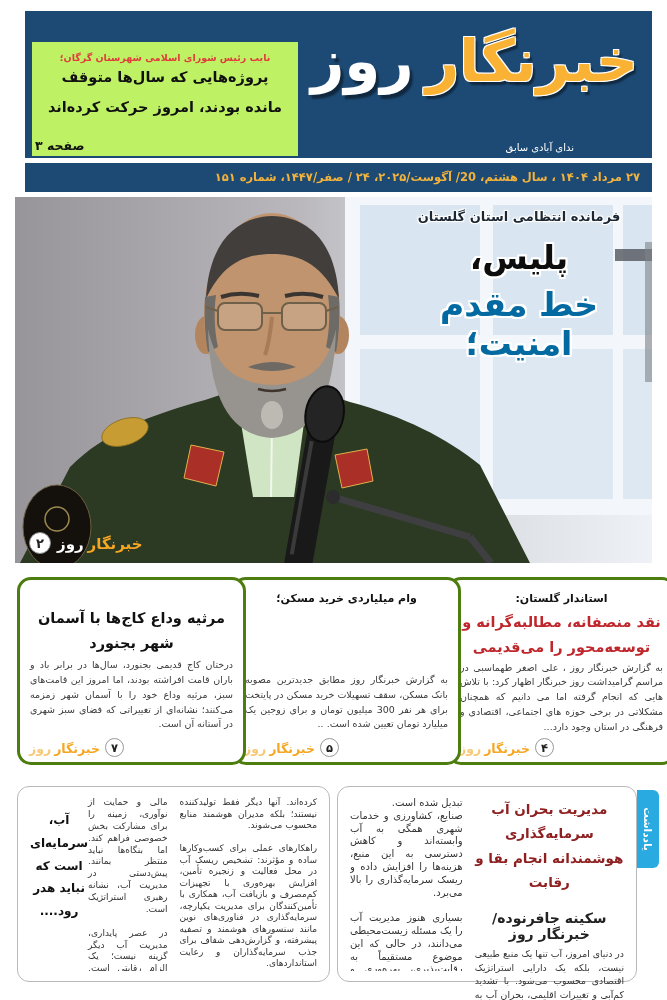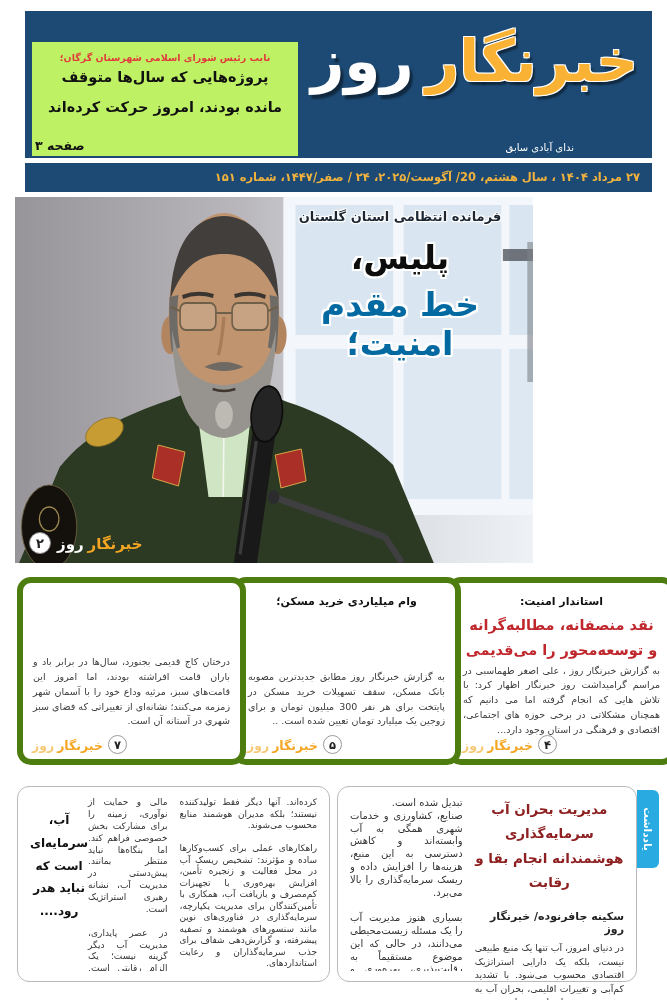--- a/index.html
+++ b/index.html
@@ -20,38 +20,38 @@
   .logo-accent { font-size:58px; font-weight:bold; color:#fff; margin-right:12px;
       text-shadow:3px 4px 2px rgba(0,0,0,.45); }
   .tagline { position:absolute; right:78px; bottom:5px; color:#fff; font-size:10px; direction:rtl;margin-left:39px; }
 
   
   .dateline { position:absolute; left:25px; top:163px; width:627px; height:29px; background:#1d4a74;
       color:#f2b33d; font-size:11.5px; font-weight:bold; direction:rtl; text-align:right;
       line-height:29px; padding-right:12px; }
 
   
-  .lead { position:absolute; left:15px; top:197px; width:518px; height:366px; overflow:hidden;padding-left:9px; }
+  .lead { position:absolute; left:15px; top:197px; width:637px; height:366px; overflow:hidden;padding-left:9px; }
   .lead svg { position:absolute; inset:0; width:100%; height:100%; }
   .lead-text { position:absolute; top:12px; right:8px; width:250px; text-align:center; direction:rtl; }
   .lead-kicker { font-size:13px; font-weight:bold; color:#1c2733;
       text-shadow:-1px -1px 0 #fff,1px -1px 0 #fff,-1px 1px 0 #fff,1px 1px 0 #fff,0 0 4px #fff; }
   .lead-h1 { font-size:33px; font-weight:bold; color:#0d0d0d; margin-top:14px; }
   .lead-h2 { font-size:33px; font-weight:bold; color:#0369a1; margin-top:8px; }
   .lead-h1,.lead-h2 { text-shadow:-2px -2px 0 #fff,2px -2px 0 #fff,-2px 2px 0 #fff,2px 2px 0 #fff,0 -2px 0 #fff,0 2px 0 #fff,-2px 0 0 #fff,2px 0 0 #fff; }
   .photo-brand { position:absolute; bottom:9px; left:14px; display:flex; align-items:center; gap:6px; }
   .badge { width:22px; height:22px; border-radius:50%; background:#fff; border:1px solid #8a8a8a;
       color:#222; font-size:13px; font-weight:bold; text-align:center; line-height:21px; }
   .mini-logo { direction:rtl; white-space:nowrap; font-weight:bold; }
   .mini-logo .m { color:#f5a623; font-size:15px; }
   .mini-logo .a { color:#fff; font-size:15px; margin-right:4px; }
 
   
   .card { position:absolute; top:577px; height:188px; width:229px; background:#fff;
-      border:6px solid #4d7c0f; border-radius:14px; direction:rtl; overflow:hidden;
+      border:3px solid #4d7c0f; border-radius:14px; direction:rtl; overflow:hidden;
       display:flex; flex-direction:column; padding:12px 10px 30px; }
   .card-right { left:447px; } .card-mid { left:232px; } .card-left { left:17px; }
   .card-kicker { text-align:center; font-size:11px; font-weight:bold; color:#111; }
   .card-headline { text-align:center; font-size:14.5px; font-weight:bold; color:#111; line-height:1.75; margin-top:5px; }
   .card-headline.red { color:#c0272d; }
   .card-left .card-headline { margin-top:14px; }
   .card-body { font-size:9.5px; color:#3a3a3a; text-align:justify; line-height:1.55; margin-top:auto; }
   .card-foot { position:absolute; bottom:5px; left:9px; display:flex; align-items:center; gap:5px; }
   .badge-sm { width:19px; height:19px; border-radius:50%; background:#fff; border:1px solid #999;
       color:#222; font-size:11.5px; font-weight:bold; text-align:center; line-height:18px; }
@@ -61,21 +61,21 @@
 
   
   .oped-right { position:absolute; left:337px; top:786px; width:300px; height:196px; background:#fff;
       border:1px solid #b9b9b9; border-radius:12px; direction:rtl; padding:10px 12px;
       display:flex; gap:12px; }
   .oped-left { position:absolute; left:17px; top:786px; width:313px; height:196px; background:#fff;
       border:1px solid #b9b9b9; border-radius:12px; direction:rtl; padding:10px 12px;
       display:flex; gap:12px; overflow:hidden; }
   .oped-colA { width:57%; display:flex; flex-direction:column; }
   .oped-headline { color:#8e2021; font-weight:bold; font-size:13.5px; text-align:center; line-height:1.8; }
-  .oped-byline { margin-top:16px; font-size:11px; font-weight:bold; color:#222; }
+  .oped-byline { margin-top:16px; font-size:14px; font-weight:bold; color:#222;text-align:center; }
   .oped-lead { margin-top:5px; font-size:9.3px; color:#333; text-align:justify; line-height:1.45; }
   .oped-colB { width:43%; font-size:10px; color:#333; text-align:justify; line-height:1.28;
       white-space:pre-line; overflow:hidden; }
   .oped-colC { width:50%; font-size:9px; color:#333; text-align:justify; line-height:1.28;
       white-space:pre-line; overflow:hidden; }
   .oped-colD { width:50%; display:flex; flex-direction:row; overflow:hidden; }
   .oped-colD .txt { font-size:9px; color:#333; text-align:justify; line-height:1.32; white-space:pre-line; }
   .oped-conclusion { margin-top:12px; text-align:center; font-weight:bold; font-size:12px; color:#111; line-height:1.9; }
   .oped-tab { position:absolute; right:-23px; top:3px; width:22px; height:78px; background:#29abe2;
       border-radius:0 6px 6px 0; display:flex; align-items:center; justify-content:center; }
@@ -169,39 +169,40 @@
       <div class="lead-h2">خط مقدم امنیت؛</div>
     </div>
 
     <div class="photo-brand">
       <span class="badge">۲</span>
       <span class="mini-logo"><span class="m">خبرنگار</span><span class="a">روز</span></span>
     </div>
   </section>
 
   <section class="card card-right">
-    <div class="card-kicker">استاندار امنیت:</div>
+    <div class="card-kicker">استاندار گلستان:</div>
     <div class="card-headline red">نقد منصفانه، مطالبه‌گرانه و توسعه‌محور را می‌قدیمی</div>
     <div class="card-body">به گزارش خبرنگار روز ، علی اصغر طهماسبی در مراسم گرامیداشت روز خبرنگار اظهار کرد: با تلاش هایی که انجام گرفته اما می دانیم که همچنان مشکلاتی در برخی حوزه های اجتماعی، اقتصادی و فرهنگی در استان وجود دارد...</div>
     <div class="card-foot">
       <span class="badge-sm">۴</span>
       <span class="mini-logo2"><span class="m">خبرنگار</span><span class="a">روز</span></span>
     </div>
   </section>
 
   <section class="card card-mid">
     <div class="card-kicker">وام میلیاردی خرید مسکن؛</div>
     <div class="card-body">به گزارش خبرنگار روز مطابق جدیدترین مصوبه بانک مسکن، سقف تسهیلات خرید مسکن در پایتخت برای هر نفر 300 میلیون تومان و برای زوجین یک میلیارد تومان تعیین شده است. ..</div>
     <div class="card-foot">
       <span class="badge-sm">۵</span>
       <span class="mini-logo2"><span class="m">خبرنگار</span><span class="a">روز</span></span>
     </div>
   </section>
 
   <section class="card card-left">
+    <div class="card-headline">مرثیه وداع کاج‌ها با آسمان شهر بجنورد</div>
     <div class="card-body">درختان کاج قدیمی بجنورد، سال‌ها در برابر باد و باران قامت افراشته بودند، اما امروز این قامت‌های سبز، مرثیه وداع خود را با آسمان شهر زمزمه می‌کنند؛ نشانه‌ای از تغییراتی که فضای سبز شهری در آستانه آن است.</div>
     <div class="card-foot">
       <span class="badge-sm">۷</span>
       <span class="mini-logo2"><span class="m">خبرنگار</span><span class="a">روز</span></span>
     </div>
   </section>
 
   <section class="oped-right">
     <div class="oped-tab">
         <span>یادداشت</span>

